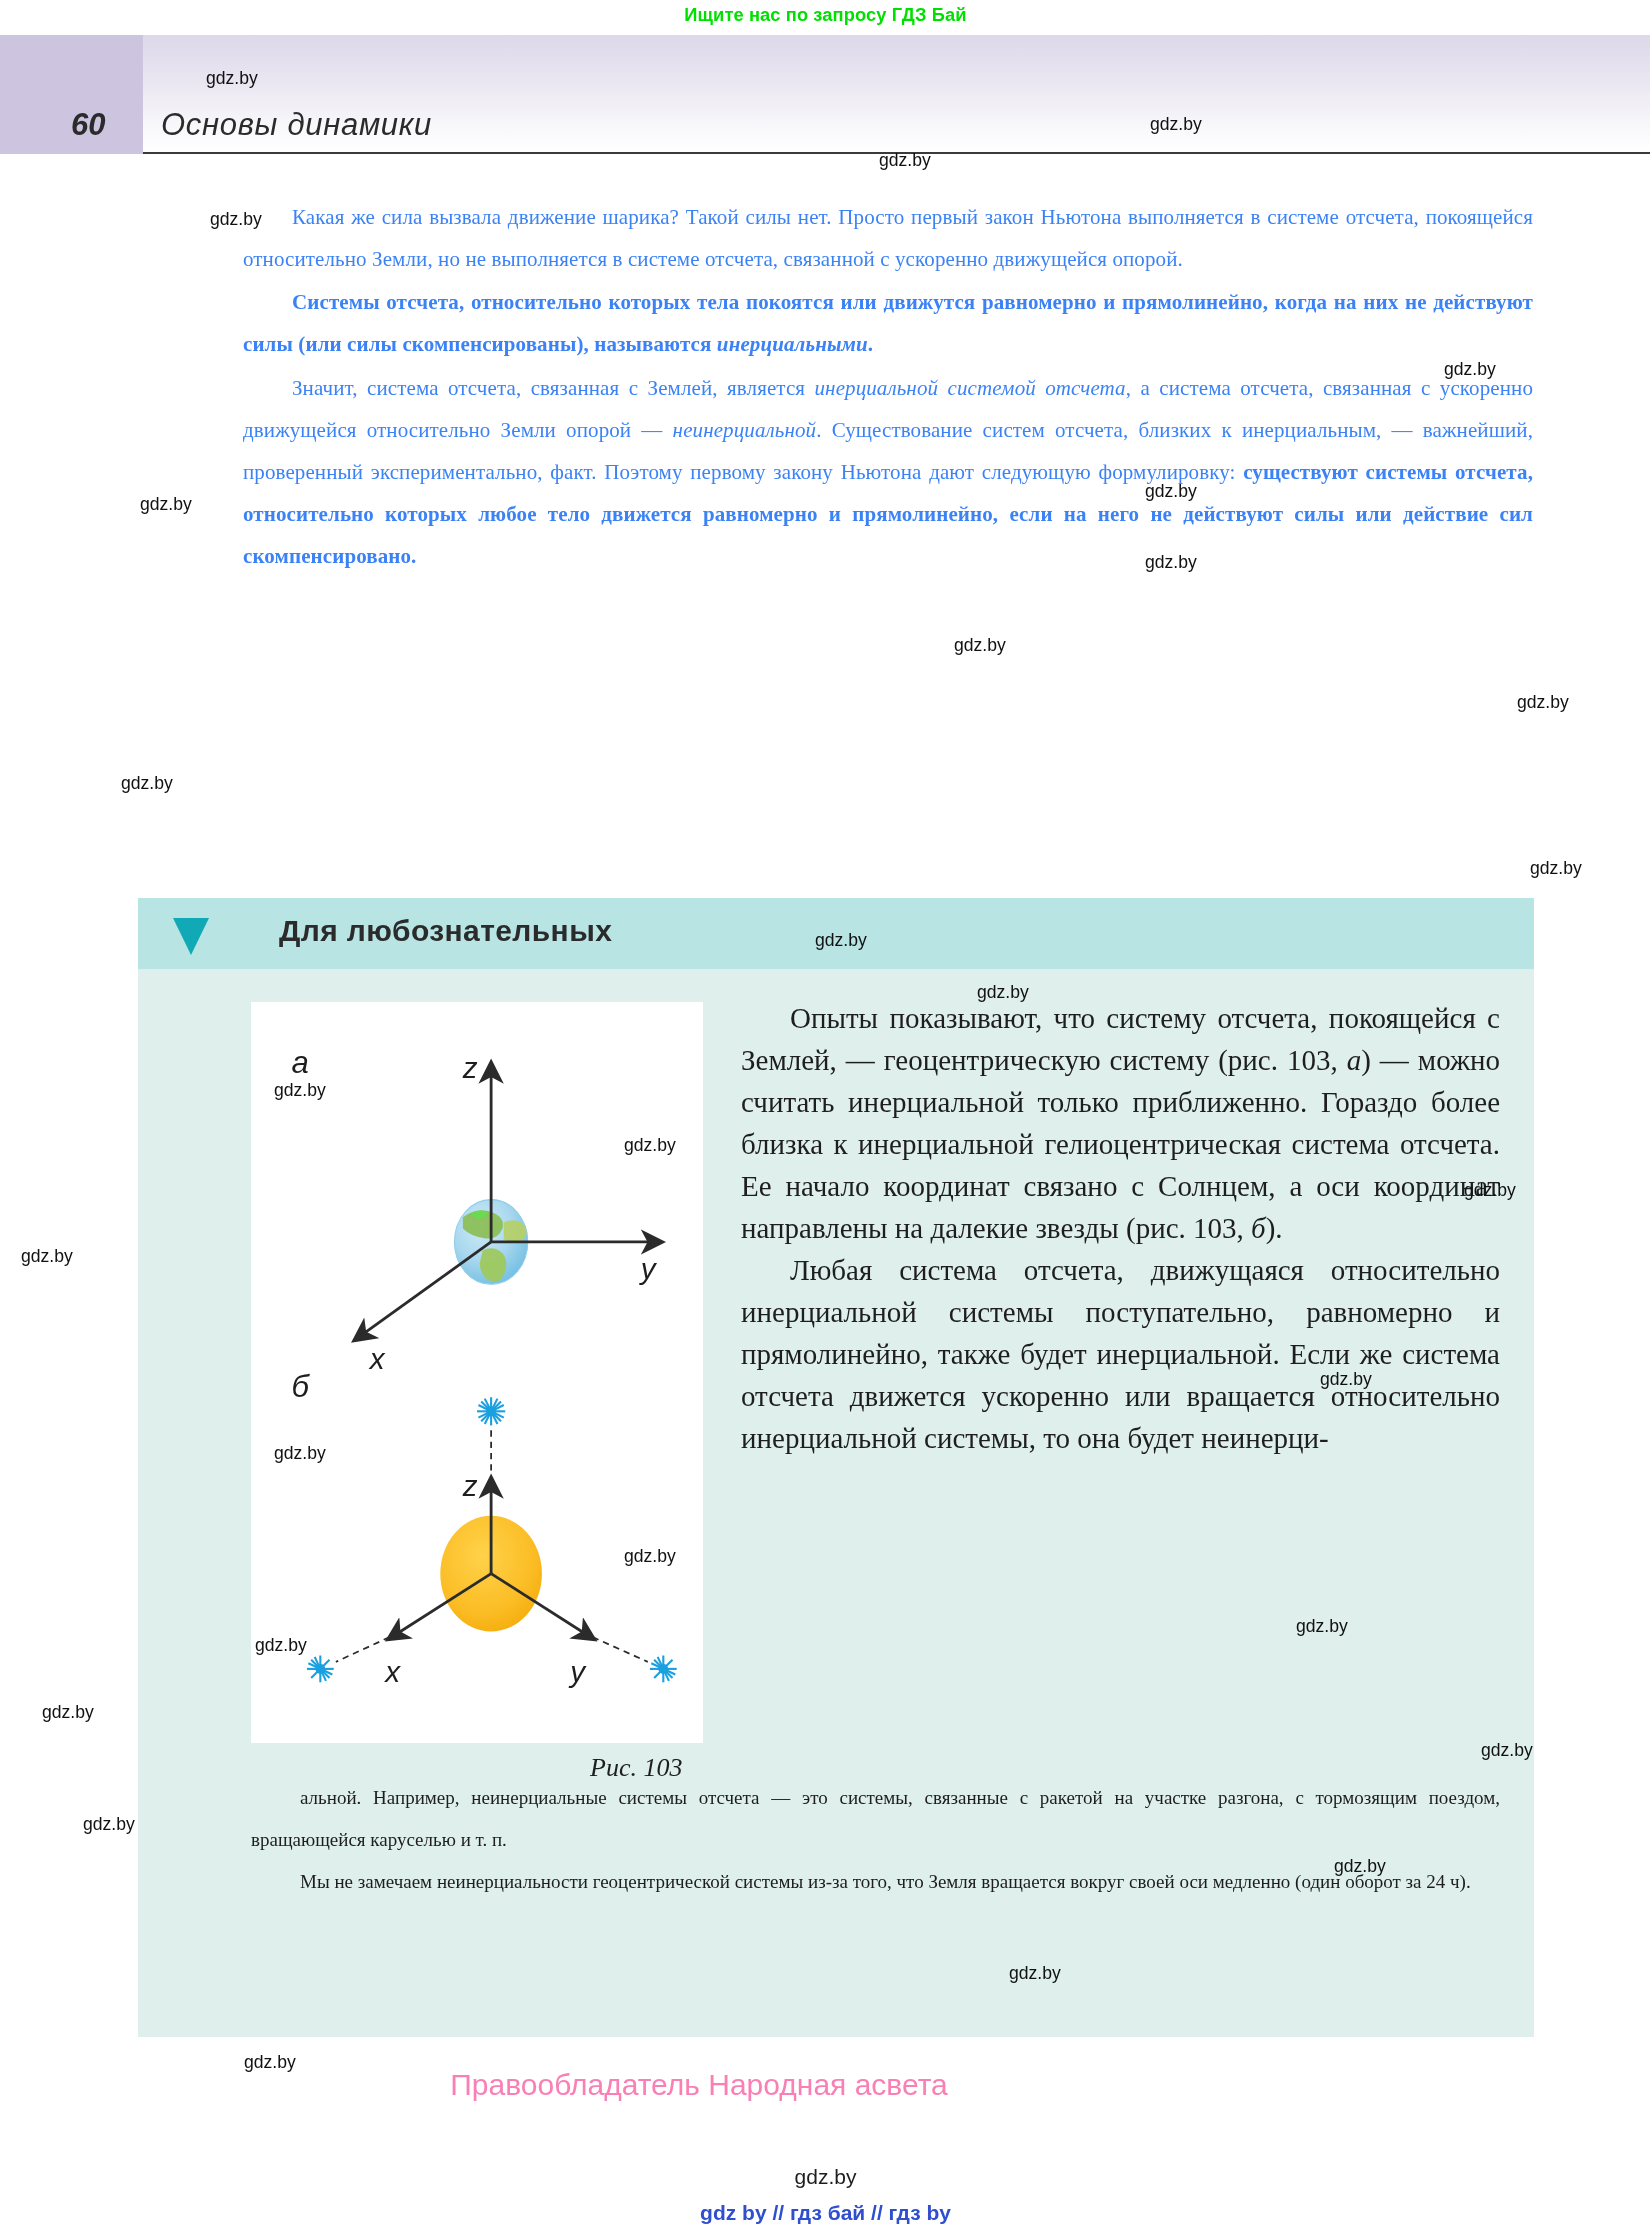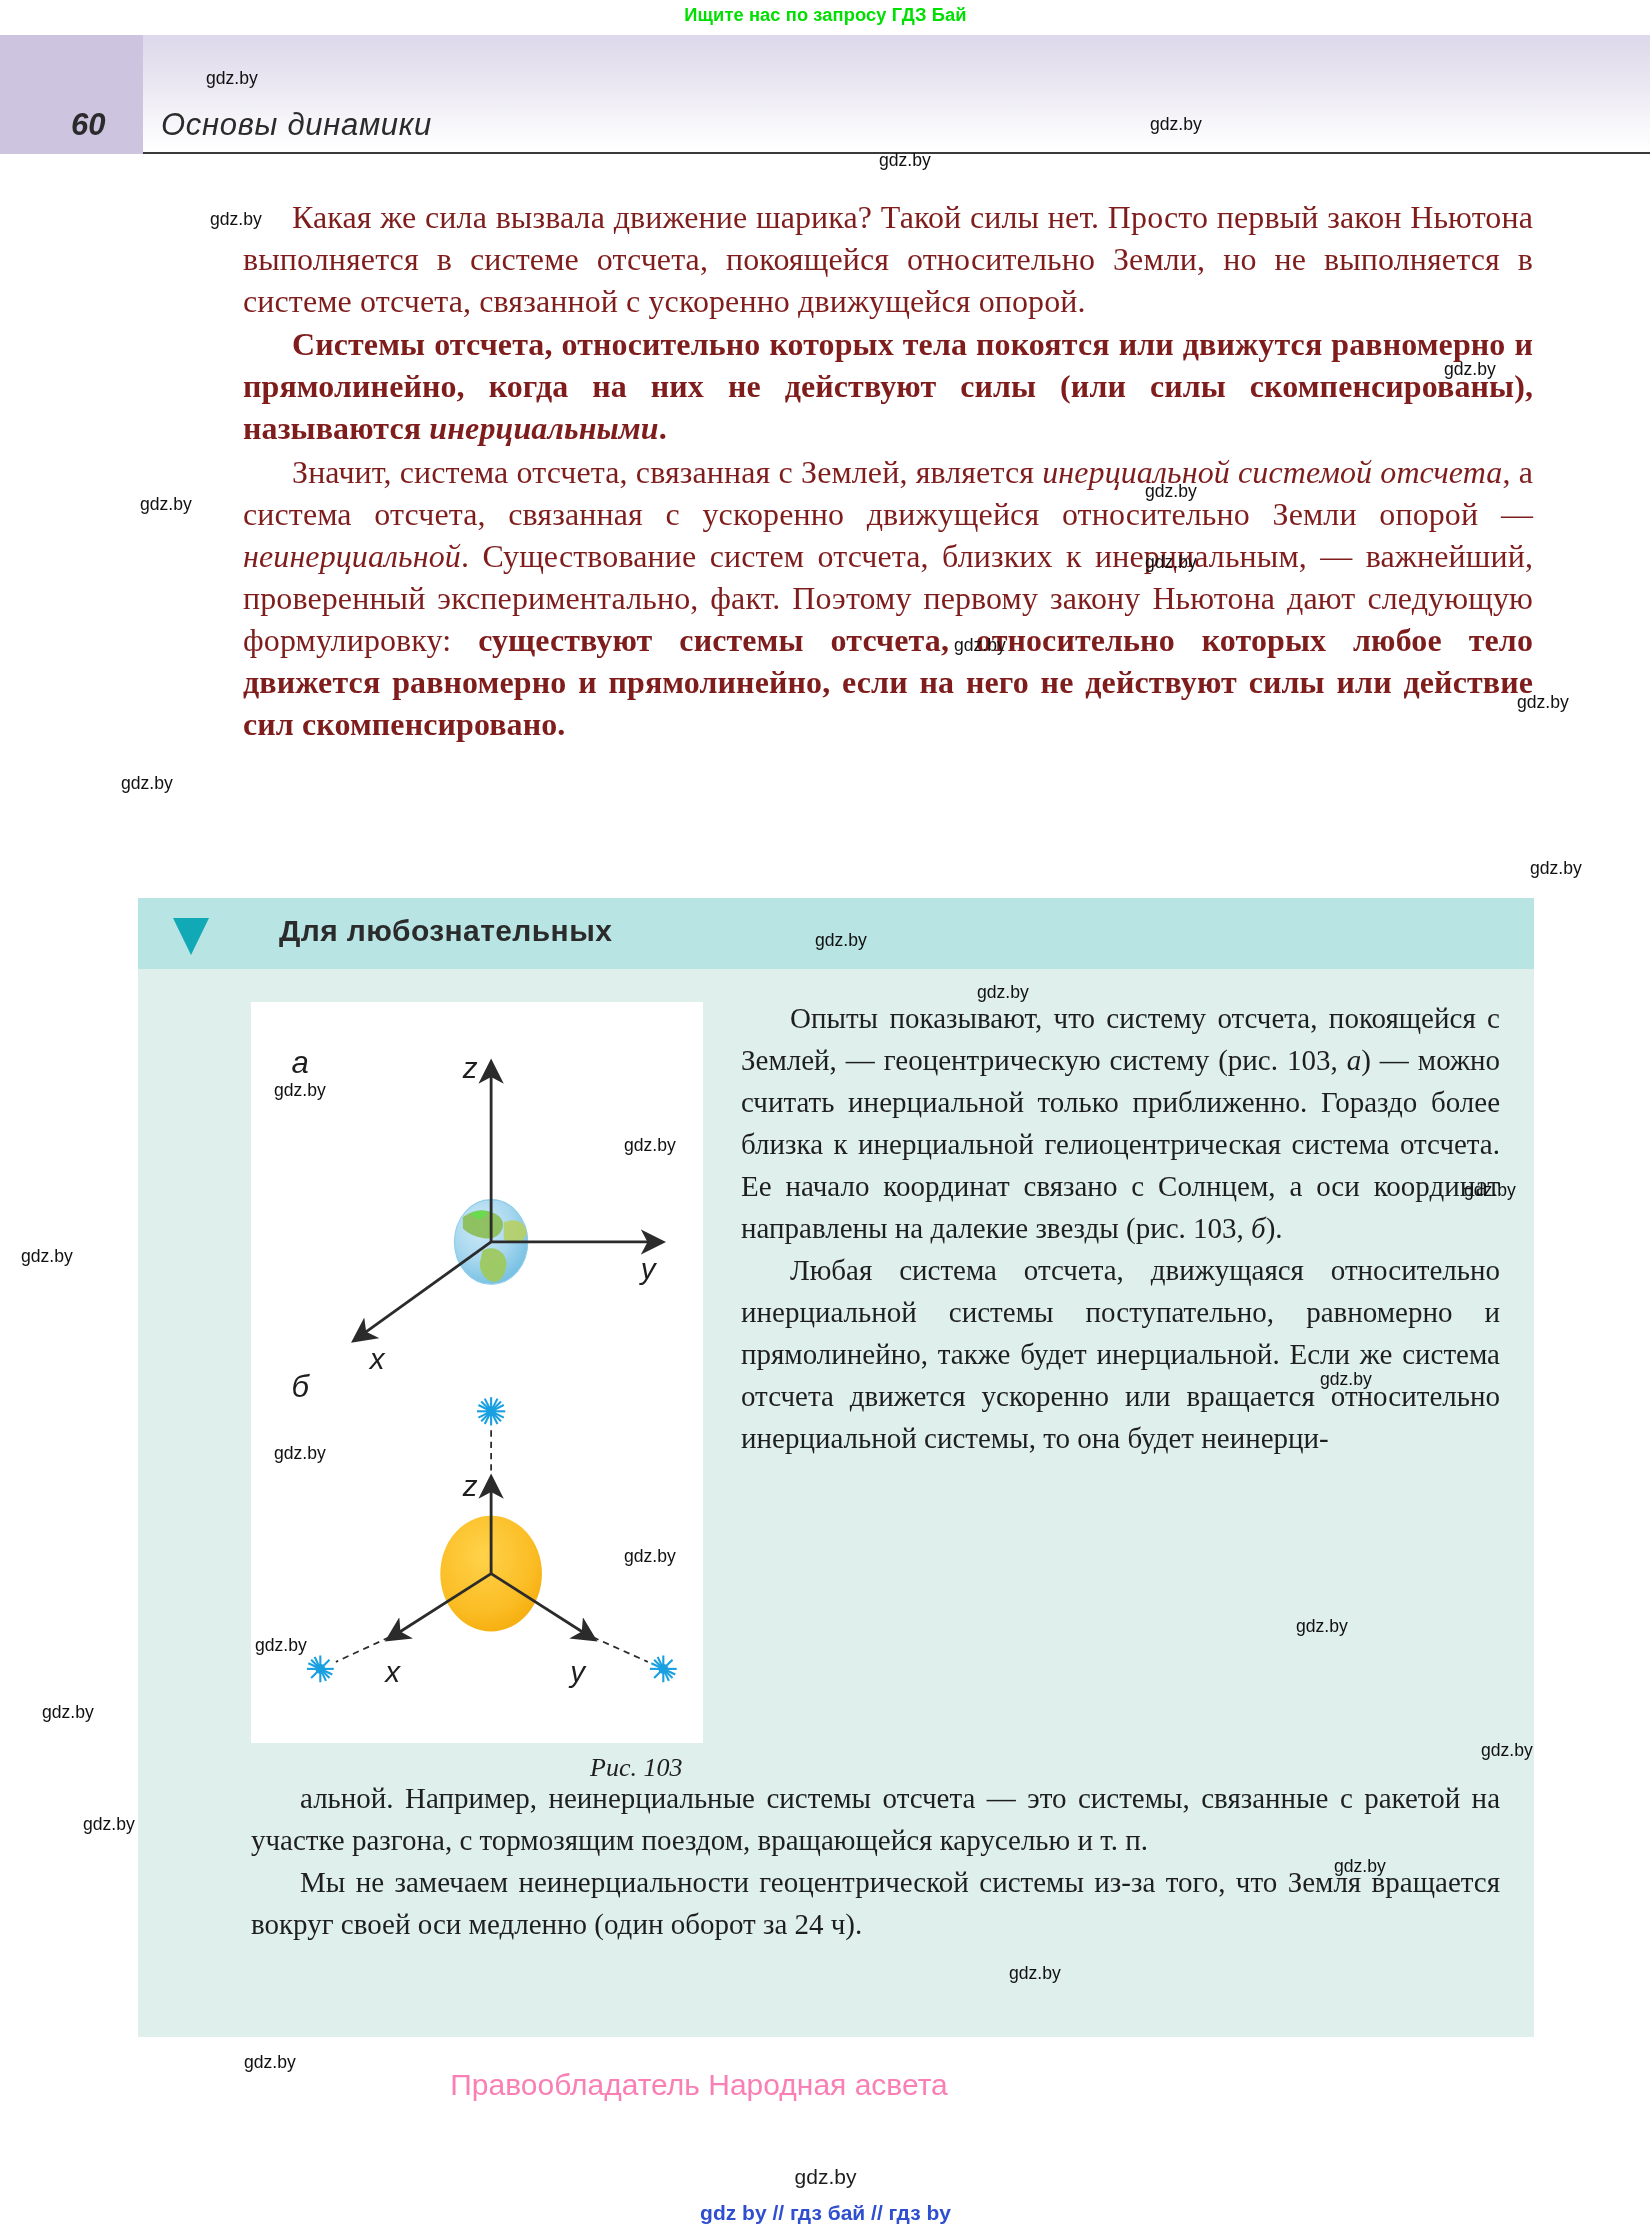--- a/index.html
+++ b/index.html
@@ -46,25 +46,25 @@
     font-style:italic; font-size:31px; color:#2b2b2b;
     letter-spacing:0.7px;
   }
 
   
   .body-col {
     position:absolute; left:243px; top:196px; width:1290px;
   }
   p.para {
     margin:0 0 1.4px 0;
-    font-size:32px;
+    font-size:21px;
     line-height:42px;
     text-align:justify;
     text-indent:49px;
-    color:#7f1d1d;
+    color:#3b82f6;
     letter-spacing:0.1px;
   }
   p.para.bold { font-weight:bold; }
   p.para i { font-style:italic;font-family:Liberation Serif, serif; }
   p.para b { font-weight:bold; }
 
   
   .info-box {
     position:absolute; left:138px; top:898px;
     width:1396px; height:1139px;
@@ -108,21 +108,21 @@
     margin:0;
     font-size:29px; line-height:42px;
     text-align:justify; text-indent:49px;
     color:#1e1e1e;
   }
   .box-full-col {
     position:absolute; left:113px; top:879px; width:1249px;
   }
   .box-full-col p {
     margin:0;
-    font-size:29px; line-height:42px;
+    font-size:19px; line-height:42px;
     text-align:justify; text-indent:49px;
     color:#1e1e1e;
   }
 
   
   .footer-owner {
     position:absolute; left:0; top:2068px; width:1398px;
     text-align:center;
     font-family:"Liberation Sans", sans-serif;
     font-size:30px; color:#f97fb5;

